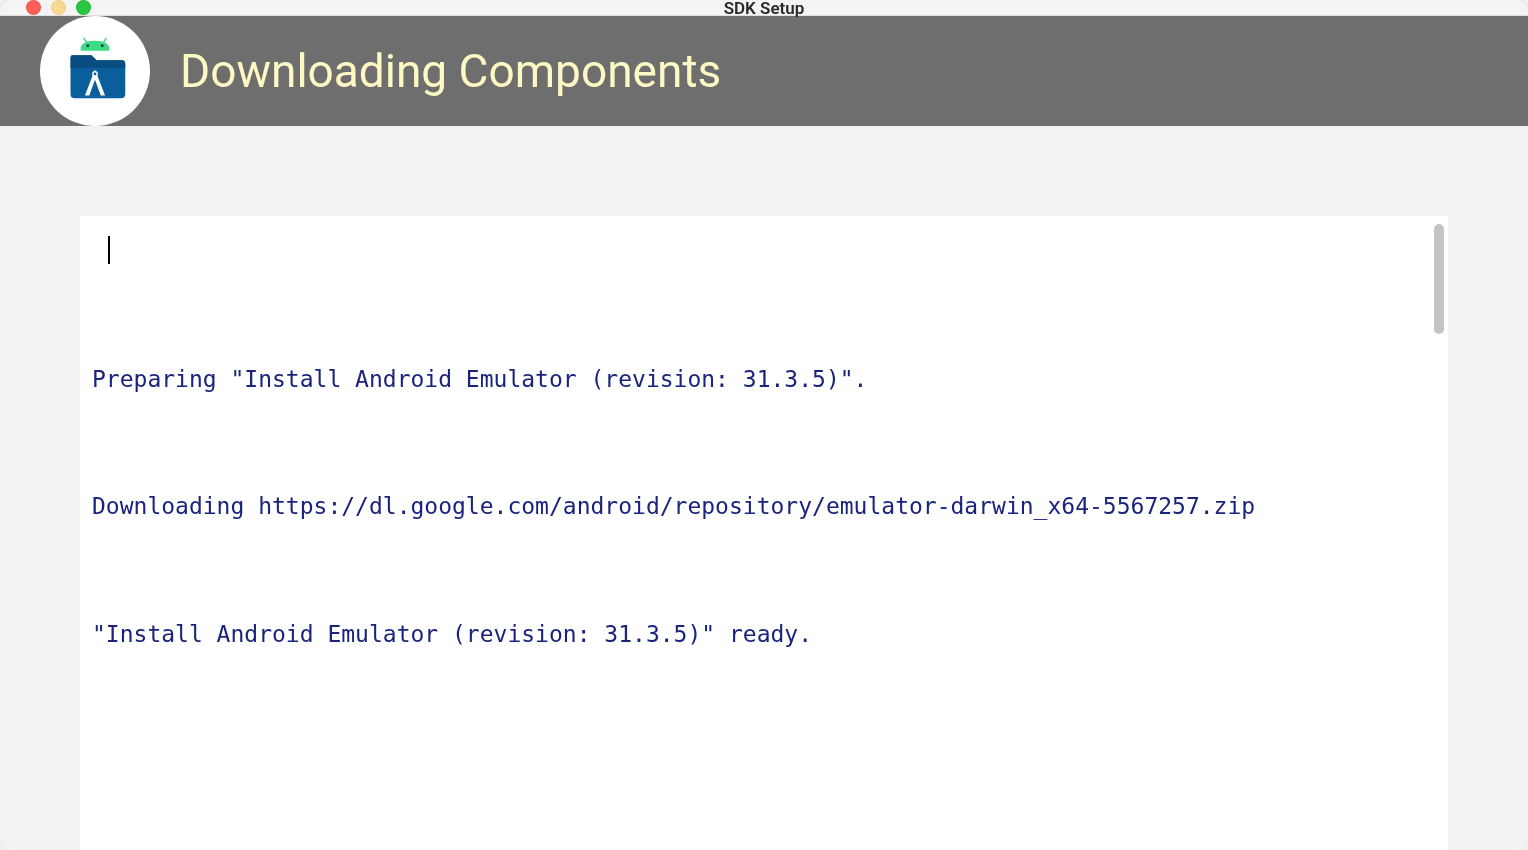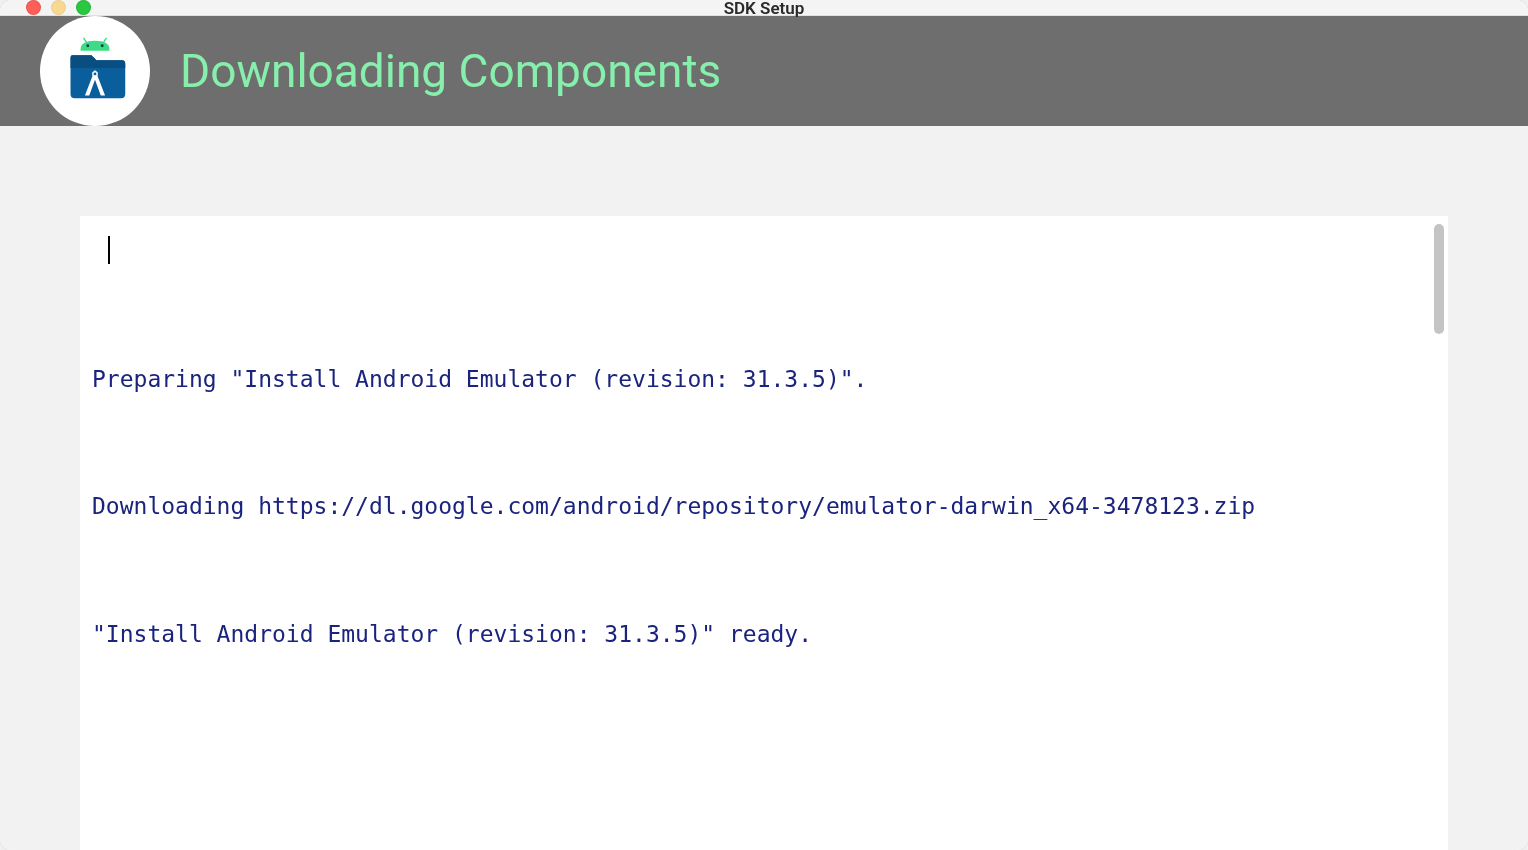--- a/index.html
+++ b/index.html
@@ -70,21 +70,21 @@
       display: flex;
       align-items: center;
       justify-content: center;
       flex-shrink: 0;
     }
     .logo-svg {
       width: 72px;
       height: 72px;
     }
     .header-title {
-      color: #86efac;
+      color: #fef9c3;
       font-size: 46px;
       font-weight: 400;
     }
     .content {
       flex: 1;
       background: #f2f2f2;
       padding: 90px 80px 30px 80px;
       display: flex;
       flex-direction: column;
     }
@@ -155,21 +155,21 @@
       </svg>
     </div>
     <div class="header-title">Downloading Components</div>
   </div>
 
   <div class="content">
     <div class="log-box">
       <div class="log-text">
         <span class="cursor-mark"></span>
         <div>Preparing "Install Android Emulator (revision: 31.3.5)".</div>
-        <div>Downloading https://dl.google.com/android/repository/emulator-darwin_x64-3478123.zip</div>
+        <div>Downloading https://dl.google.com/android/repository/emulator-darwin_x64-5567257.zip</div>
         <div>"Install Android Emulator (revision: 31.3.5)" ready.</div>
         
         
         
       </div>
       <div class="scrollbar"></div>
     </div>
   </div>
 
 </div>

